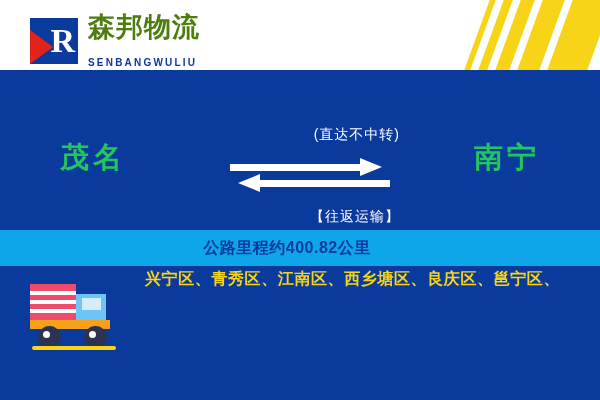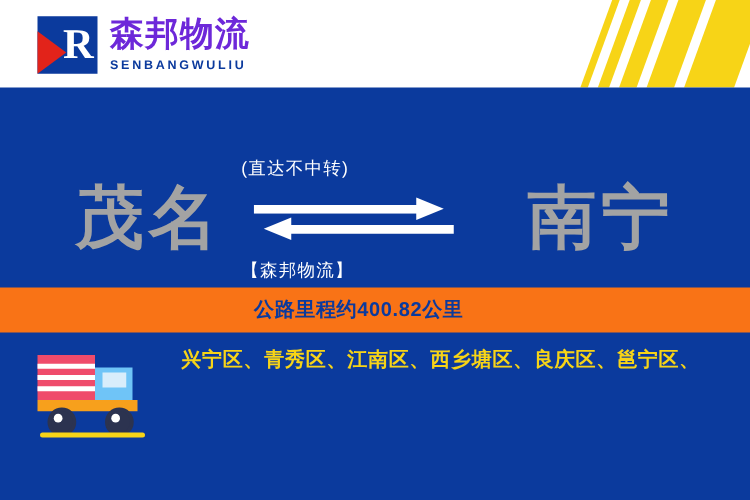--- a/index.html
+++ b/index.html
@@ -66,33 +66,33 @@
     font-weight: bold;
     font-family: "Liberation Serif", serif;
     line-height: 40px;
   }
   .logo-text {
     display: flex;
     flex-direction: column;
     justify-content: center;
   }
   .logo-cn {
-    color: #6d28d9;
+    color: #4d7c0f;
     font-size: 27px;
     font-weight: bold;
     letter-spacing: 1px;
     line-height: 30px;
   }
   .logo-en {
     color: #0b3a9d;
     font-size: 10px;
     font-weight: bold;
     letter-spacing: 2.2px;
     line-height: 14px;
-    margin-top: 4px;
+    margin-top: 14px;
   }
 
   
   .stripes {
     position: absolute;
     right: 0;
     top: 0;
     width: 220px;
     height: 70px;
     overflow: hidden;
@@ -125,36 +125,36 @@
   .route {
     position: absolute;
     left: 0;
     top: 28px;
     width: 600px;
     height: 150px;
   }
   .city {
     position: absolute;
     top: 40px;
-    color: #a3a3a3;
-    font-size: 55px;
+    color: #22c55e;
+    font-size: 29px;
     font-weight: bold;
     letter-spacing: 4px;
     font-family: Liberation Mono, monospace;
   }
   .city.origin { left: 60px; }
   .city.dest   { right: 60px; text-align: center; }
 
   .mid {
     position: absolute;
-    left: 193px;
+    left: 220px;
     top: 0;
     width: 180px;
     height: 150px;
-    text-align: left;
+    text-align: right;
   }
   .mid .tag-top {
     margin-top: 28px;
     color: #ffffff;
     font-size: 14px;
     letter-spacing: 1px;
   }
   .arrows {
     position: relative;
     width: 180px;
@@ -203,38 +203,38 @@
     letter-spacing: 1px;
   }
 
   
   .info-bar {
     position: absolute;
     left: 0;
     top: 160px;
     width: 600px;
     height: 36px;
-    background: #f97316;
+    background: #0ea5e9;
     display: flex;
     align-items: center;
     justify-content: center;
   }
   .info-bar .txt {
     color: #0b3a9d;
     font-size: 16px;
     font-weight: bold;
     letter-spacing: 0.5px;
   }
   .info-bar .gap { display: inline-block; width: 26px; }
 
   
   .districts {
     position: absolute;
     left: 135px;
-    top: 205px;
+    top: 195px;
     width: 435px;
     text-align: center;
   }
   .districts .line {
     color: #f7d417;
     font-size: 16px;
     font-weight: bold;
     line-height: 28px;
     letter-spacing: 0.6px;
   }
@@ -339,21 +339,21 @@
       <div class="city origin">茂名</div>
 
       <div class="mid">
         <div class="tag-top">(直达不中转)</div>
         <div class="arrows">
           <div class="arrow-bar-top"></div>
           <div class="arrow-head-right"></div>
           <div class="arrow-bar-bot"></div>
           <div class="arrow-head-left"></div>
         </div>
-        <div class="tag-bot">【森邦物流】</div>
+        <div class="tag-bot">【往返运输】</div>
       </div>
 
       <div class="city dest">南宁</div>
     </div>
 
     <div class="info-bar">
       <span class="txt">公路里程约400.82公里</span>
       <span class="gap"></span>
     </div>
 

